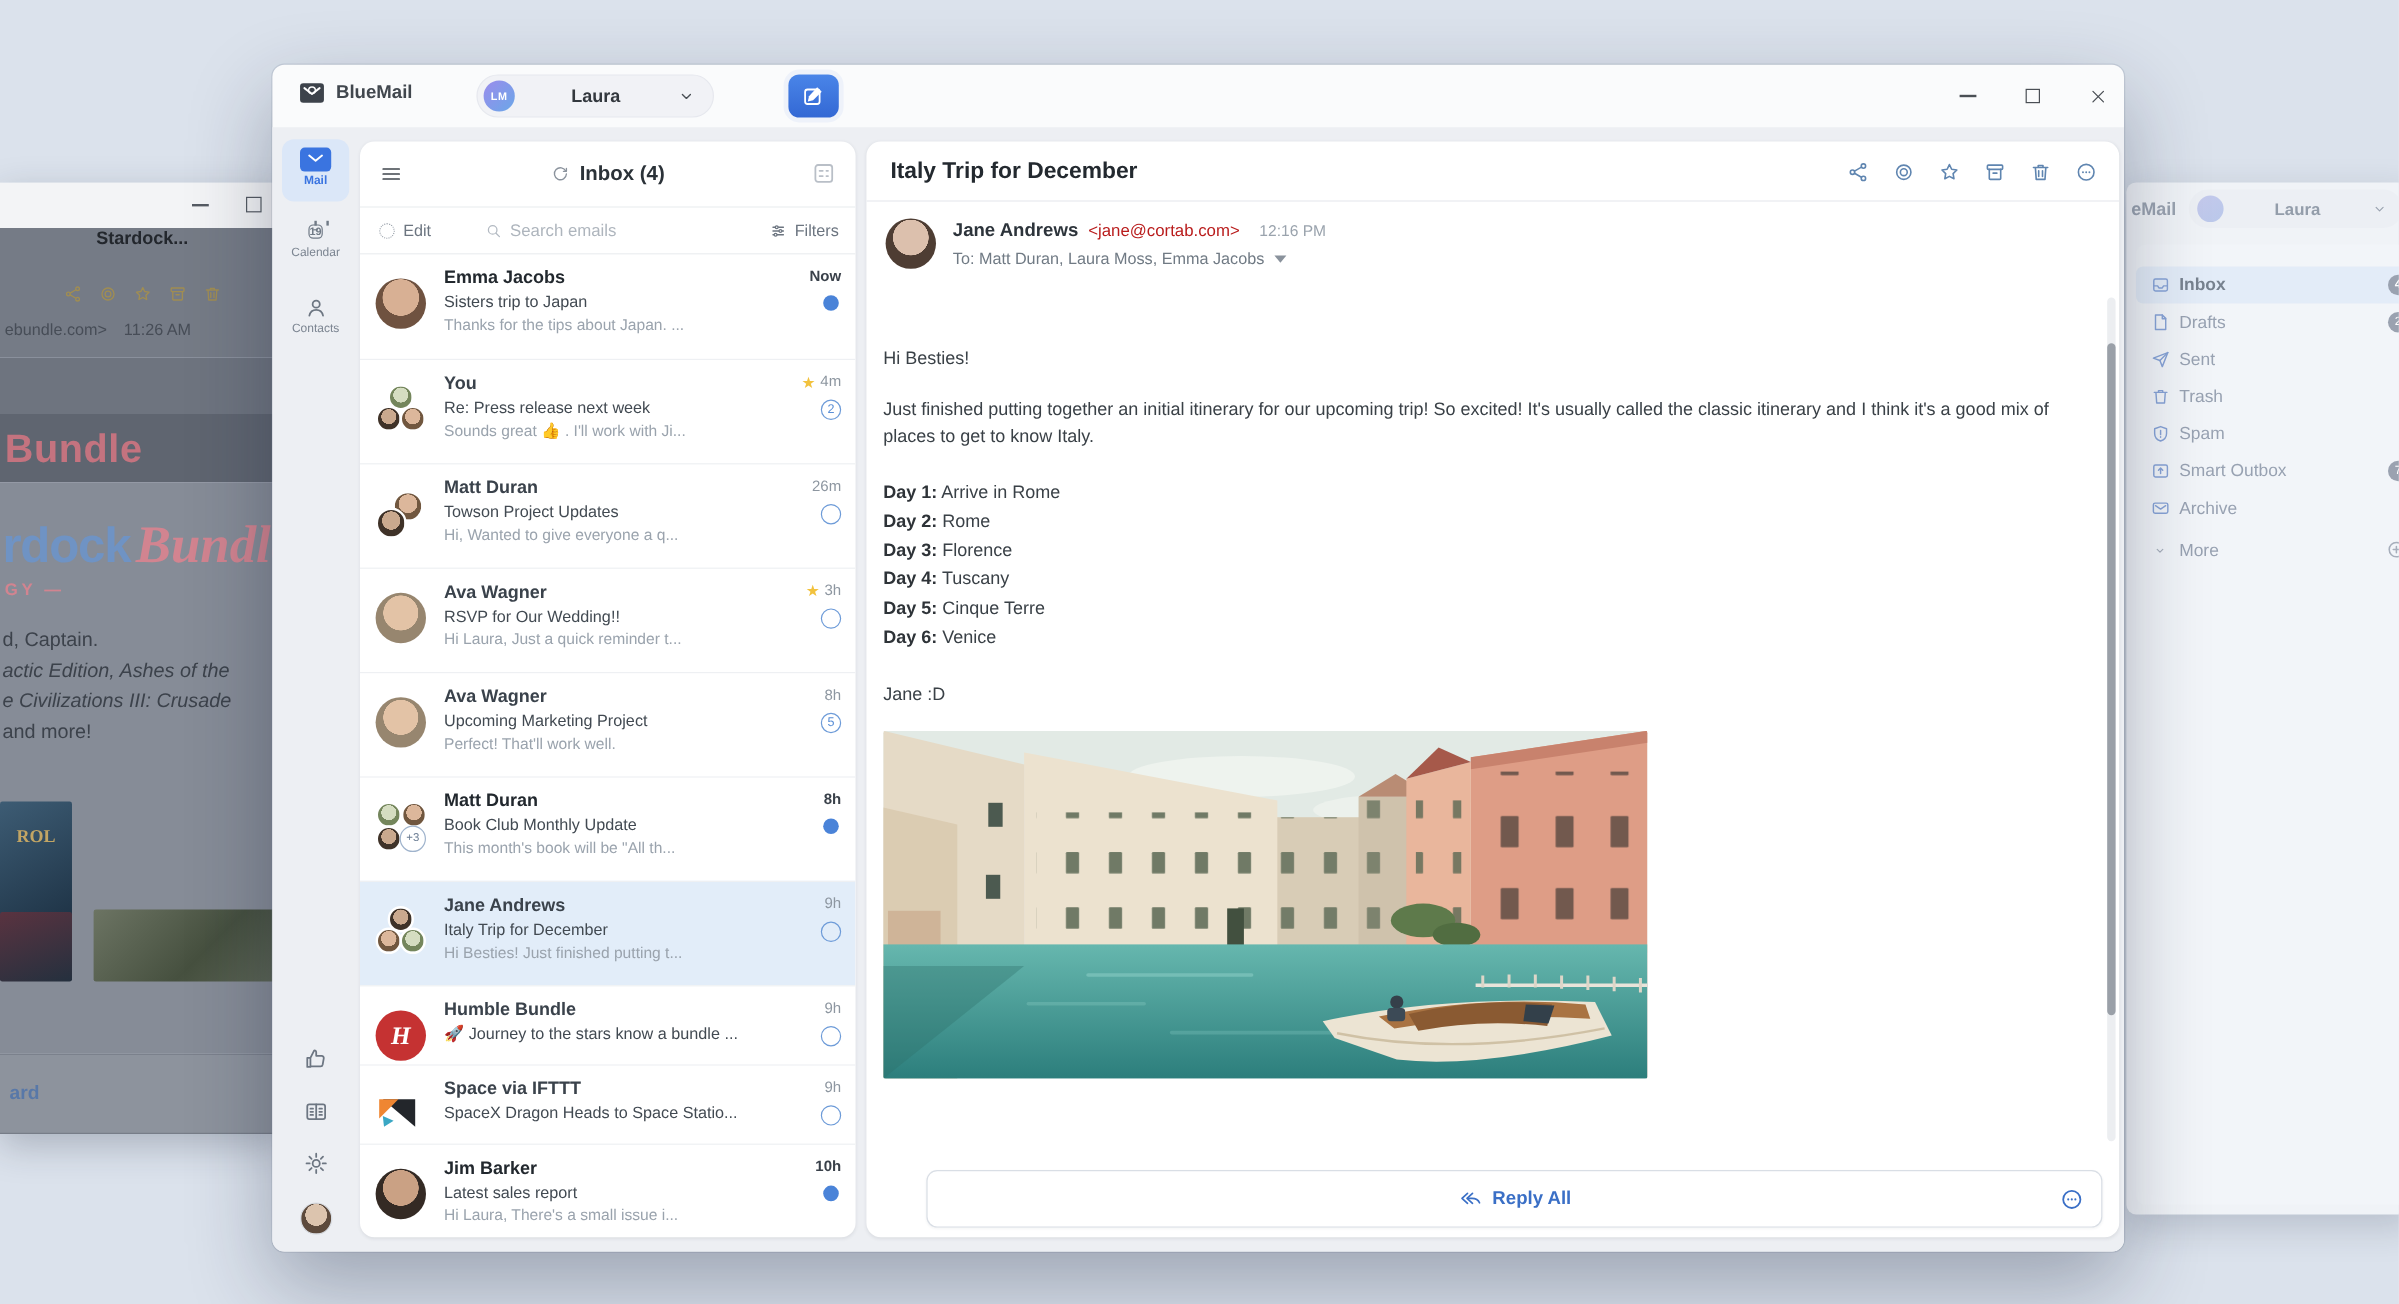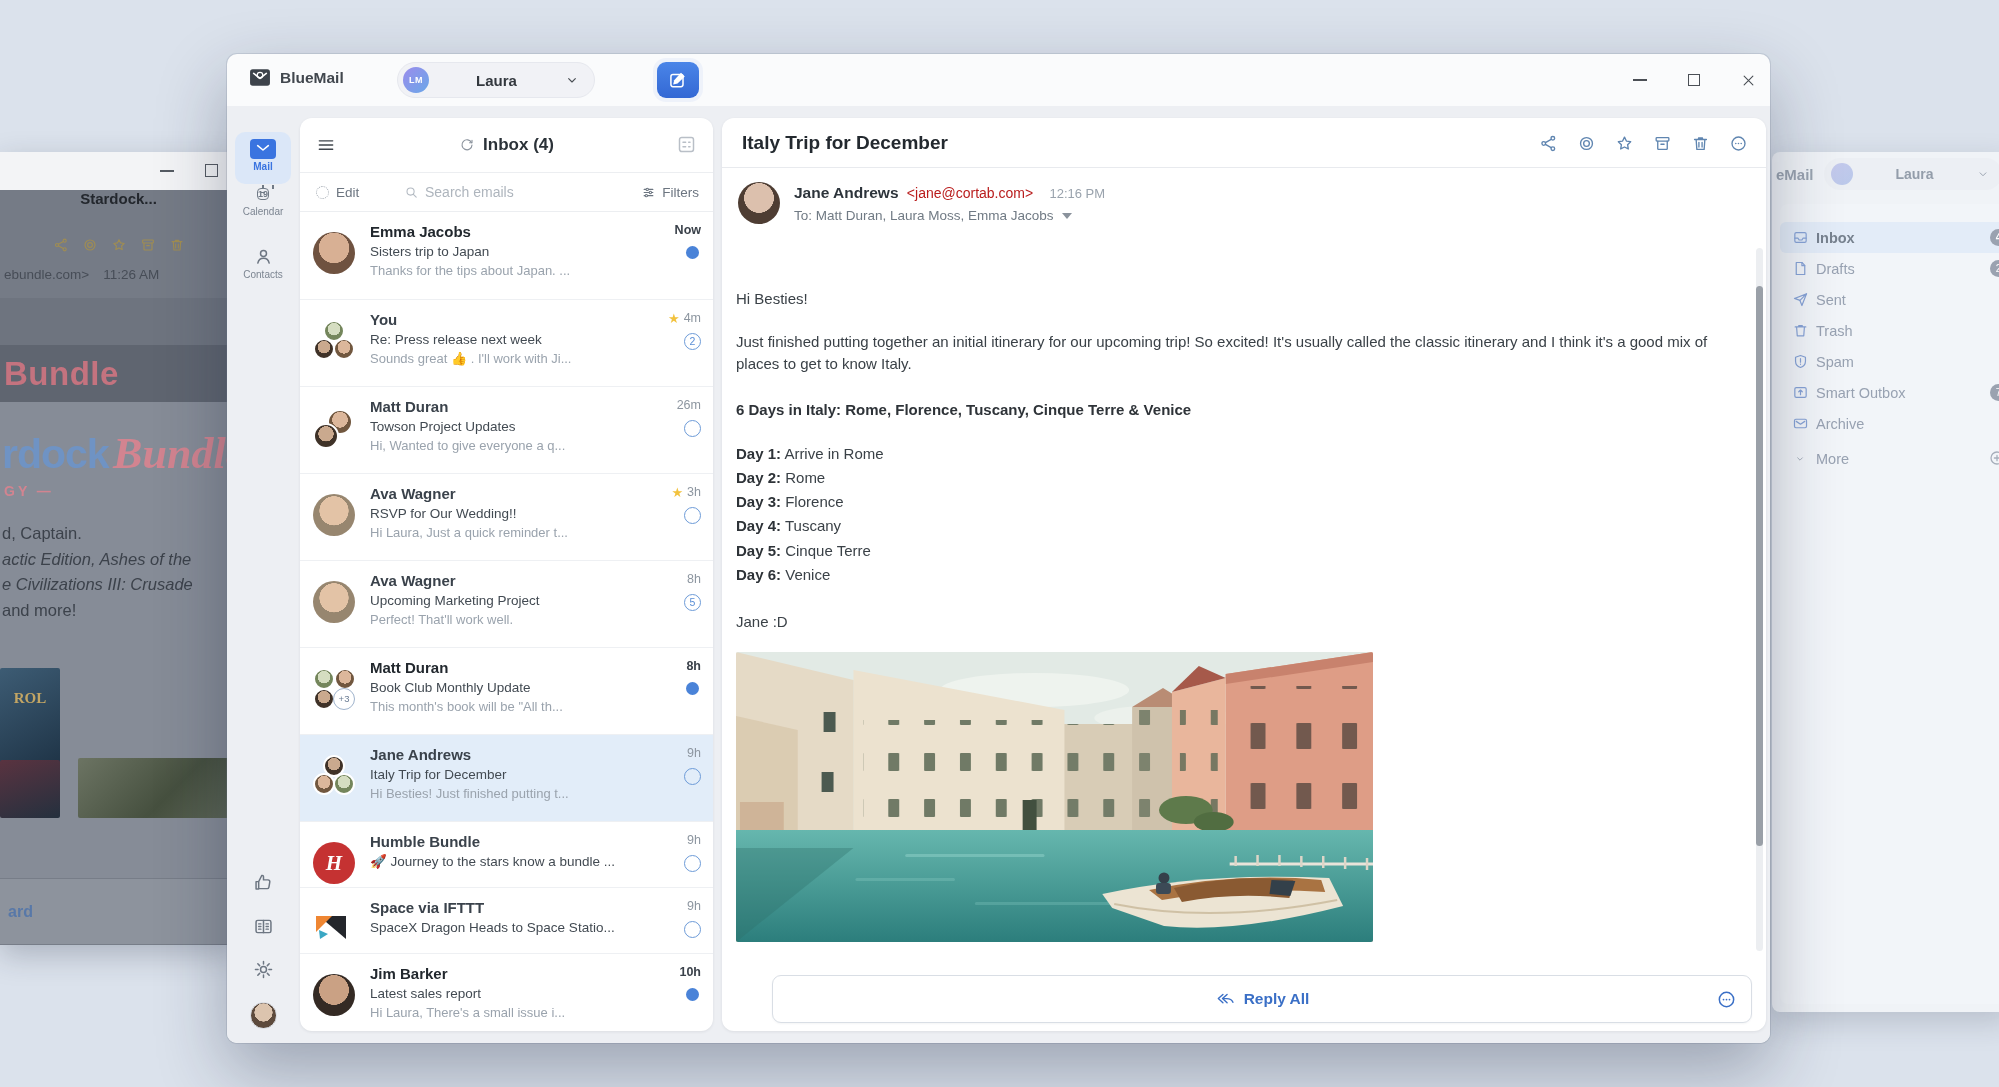--- a/index.html
+++ b/index.html
@@ -76,21 +76,21 @@
   .ctl-min i { display:block; width:14px; height:2px; background:#4a4f55; }
   .ctl-max i { display:block; width:12px; height:12px; border:1.7px solid #4a4f55; }
   .ctl-close svg { width:15px; height:15px; }
 
   .content { position:absolute; top:52px; left:0; right:0; bottom:0; background:#edeff3; border-radius:0 0 10px 10px; }
 
   
   .rail { position:absolute; left:0; top:0; width:72px; bottom:0; }
   .rail-item { position:absolute; left:8px; width:56px; text-align:center; color:#7c8591; }
   .rail-item .lbl { font-size:10px; margin-top:2px; display:block; }
-  .ri-mail { top:10px; height:52px; background:#dbe7f8; border-radius:10px; padding-top:7px; color:#3a74e0;margin-top:16px; }
+  .ri-mail { top:10px; height:52px; background:#dbe7f8; border-radius:10px; padding-top:7px; color:#3a74e0; }
   .mail-env { width:26px; height:20px; background:#3a74e0; border-radius:4px; margin:0 auto; display:flex; align-items:center; justify-content:center; }
   .ri-mail .lbl { color:#3a74e0; font-weight:600; }
   .ri-cal { top:77px; } .ri-con { top:140px; }
   .cal-box { width:22px; height:20px; border:1.7px solid #707a86; border-radius:4px; margin:0 auto; position:relative; font-size:9px; line-height:19px; color:#707a86; font-weight:700; }
   .cal-box:before { content:""; position:absolute; left:3px; right:3px; top:3px; border-top:1.5px solid #707a86; }
   .cal-box:after { content:""; position:absolute; top:-4px; left:4px; width:2px; height:4px; background:#707a86; box-shadow:10px 0 0 #707a86; }
   .rail-ic { width:21px; height:21px; margin:0 auto; color:#6d7682; }
   .ri-like { top:766px; } .ri-news { top:810px; } .ri-gear { top:853px; }
   .ri-ava { position:absolute; left:23px; top:896px; width:27px; height:27px; border-radius:50%;
             background:radial-gradient(circle at 50% 38%, #dcc4ae 0 45%, #5d4a3c 46%); border:1px solid #d9dde3; }
@@ -639,21 +639,20 @@
         </div>
         <div class="s-l2">
           <span>To:  Matt Duran, Laura Moss, Emma Jacobs</span>
           <span class="tocaret"></span>
         </div>
       </div>
 
       <div class="mailbody">
         <div class="greet">Hi Besties!</div>
         <div class="para">Just finished putting together an initial itinerary for our upcoming trip! So excited! It's usually called the classic itinerary and I think it's a good mix of places to get to know Italy.</div>
-        <div class="bheading">6 Days in Italy: Rome, Florence, Tuscany, Cinque Terre &amp; Venice</div>
         <div class="daylist">
           <div><b>Day 1:</b> <span>Arrive in Rome</span></div>
           <div><b>Day 2:</b> <span>Rome</span></div>
           <div><b>Day 3:</b> <span>Florence</span></div>
           <div><b>Day 4:</b> <span>Tuscany</span></div>
           <div><b>Day 5:</b> <span>Cinque Terre</span></div>
           <div><b>Day 6:</b> <span>Venice</span></div>
         </div>
         <div class="signoff">Jane :D</div>
 

